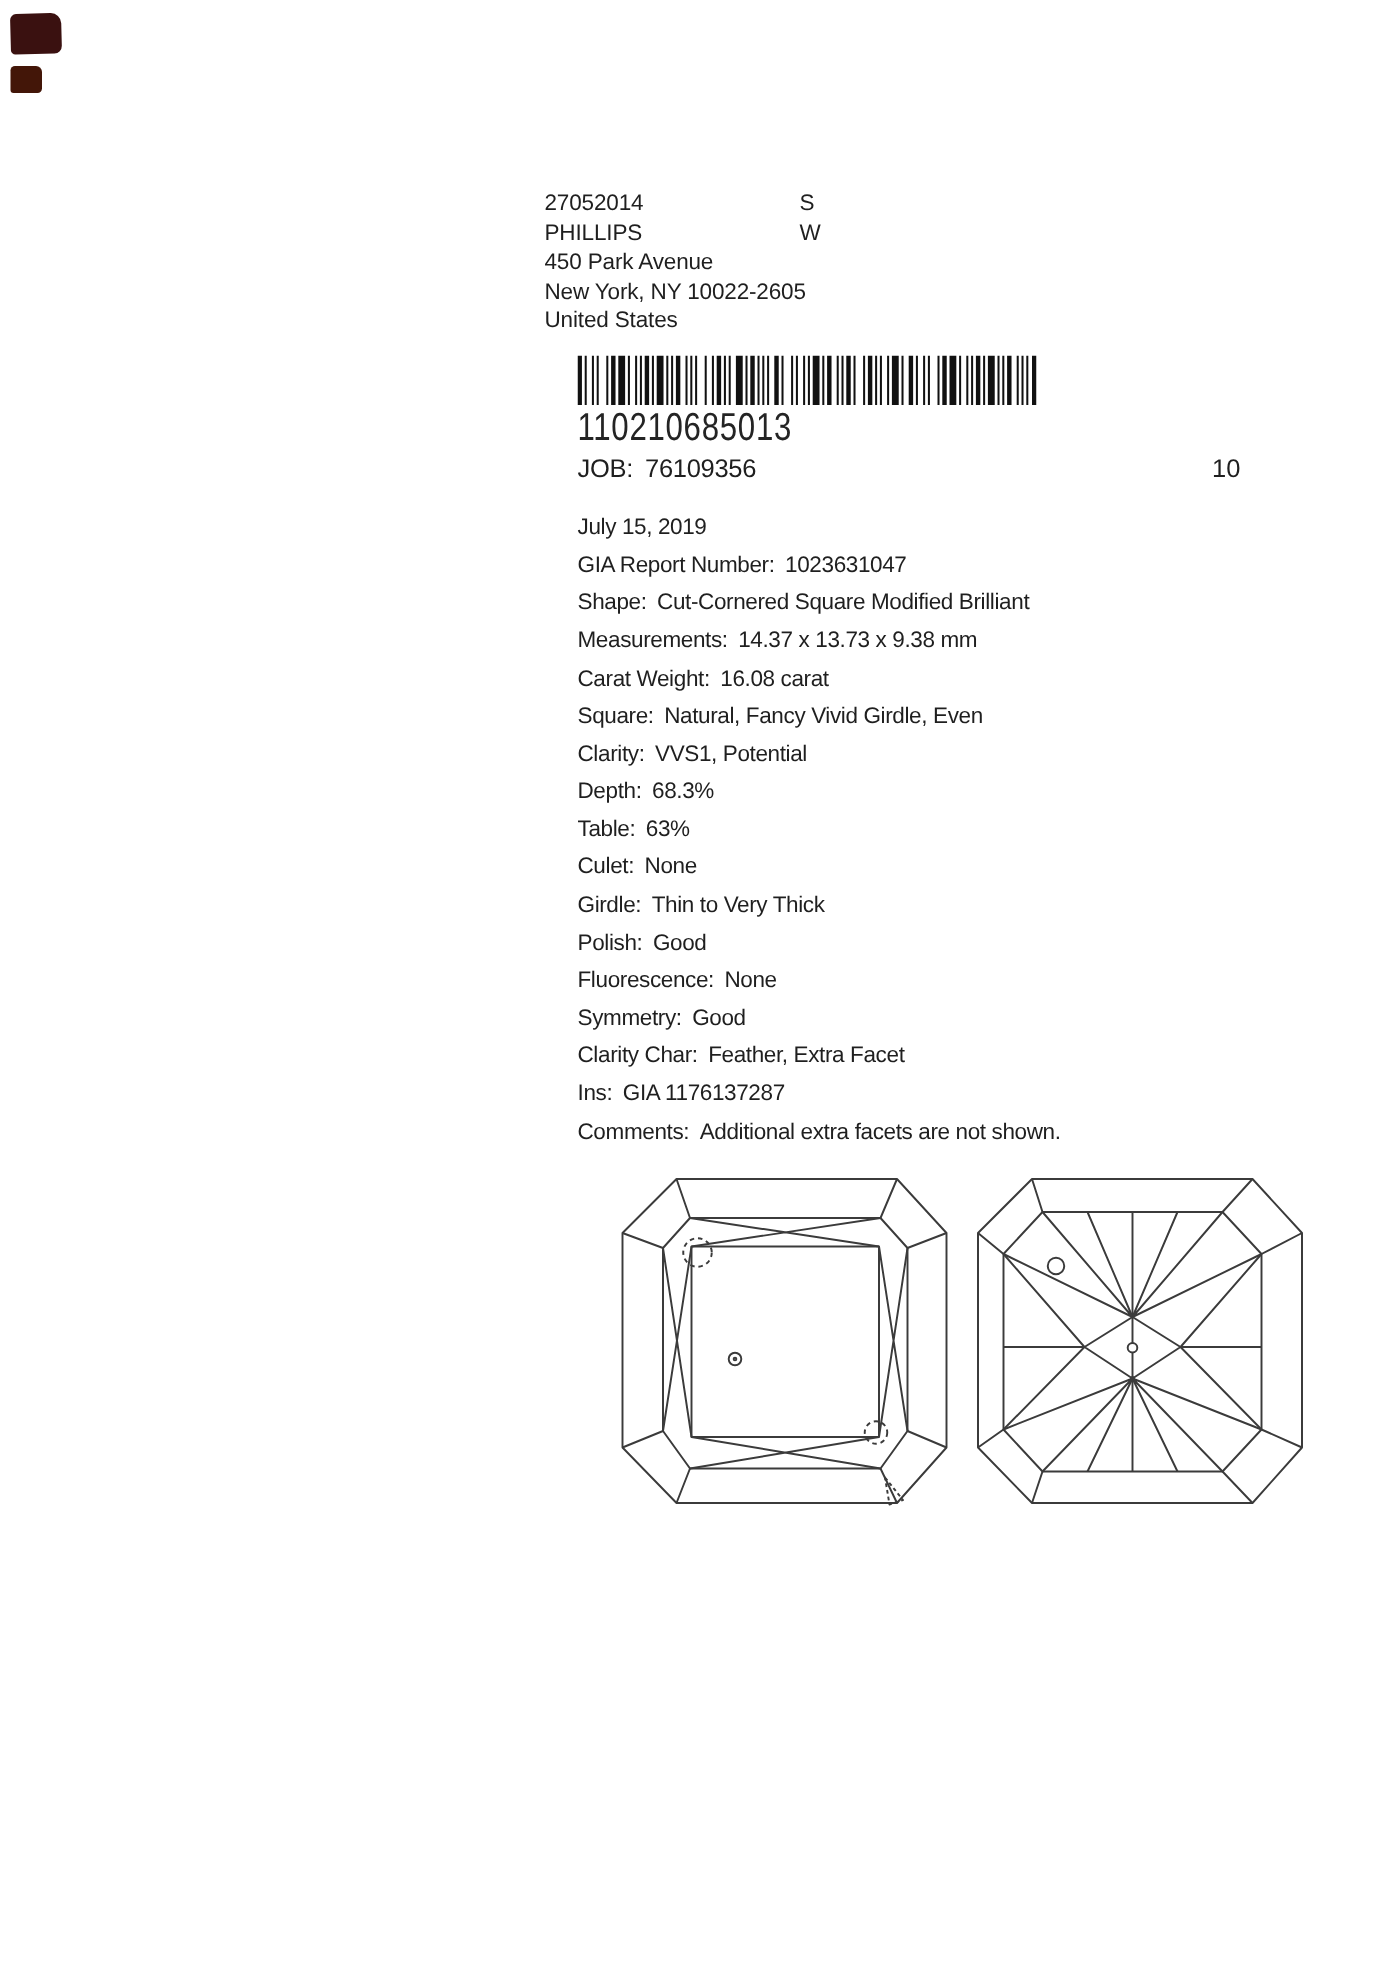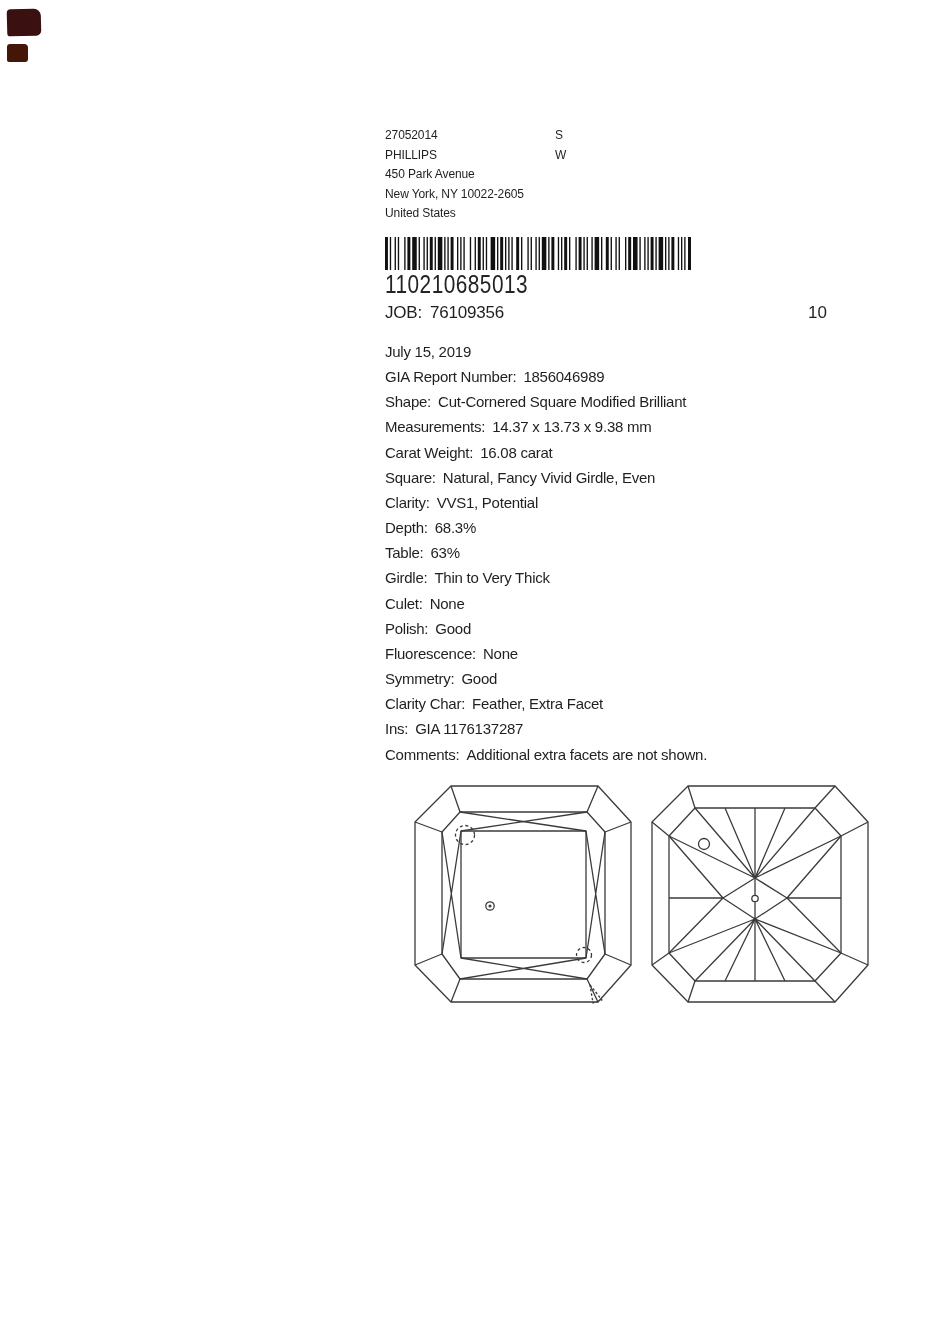--- a/index.html
+++ b/index.html
@@ -5,21 +5,21 @@
   html,body { margin:0; padding:0; background:#ffffff; }
   .page {
     position:relative; width:928px; height:1320px; background:#ffffff;
     font-family:"Liberation Sans", sans-serif; color:#1f1f1f; overflow:hidden;
   }
   
   .mark { position:absolute; }
   .mark1 { left:7px; top:9px; width:34px; height:27px; background:#3a1110; border-radius:4px 7px 5px 3px; transform:rotate(-1.5deg); }
   .mark2 { left:7px; top:44px; width:21px; height:18px; background:#431608; border-radius:3px 4px 3px 2px; }
 
-  .addr { position:absolute; left:385px; top:126px; font-size:12px; line-height:19.6px; letter-spacing:-0.1px; }
+  .addr { position:absolute; left:363px; top:126px; font-size:15px; line-height:19.6px; letter-spacing:-0.1px; }
   .addr .row1 { position:relative; }
   .addr .initials { position:absolute; left:170px; top:0; }
 
   .barcode { position:absolute; left:385px; top:237px; }
   .bc-num {
     position:absolute; left:385px; top:269px; font-size:26px; letter-spacing:0.6px;
     transform:scaleX(0.80); transform-origin:0 0; color:#242424; white-space:nowrap;
   }
   .job { position:absolute; left:385px; top:303px; font-size:17px; letter-spacing:-0.2px; }
   .job .num { margin-left:8px; }
@@ -127,21 +127,21 @@
 
   <div class="job">
     <span>JOB:</span><span class="num">76109356</span>
   </div>
   <div class="pageno">10</div>
 
   <div class="details">
     <div class="row">July 15, 2019</div>
 
     <div class="row">
-      <span class="lbl">GIA Report Number:</span><span class="val">1856046989</span>
+      <span class="lbl">GIA Report Number:</span><span class="val">1023631047</span>
     </div>
 
     <div class="row">
       <span class="lbl">Shape:</span><span class="val">Cut-Cornered Square Modified Brilliant</span>
     </div>
 
     <div class="row">
       <span class="lbl">Measurements:</span><span class="val">14.37 x 13.73 x 9.38 mm</span>
     </div>
 
@@ -159,25 +159,25 @@
 
     <div class="row">
       <span class="lbl">Depth:</span><span class="val">68.3%</span>
     </div>
 
     <div class="row">
       <span class="lbl">Table:</span><span class="val">63%</span>
     </div>
 
     <div class="row">
+      <span class="lbl">Culet:</span><span class="val">None</span>
+    </div>
+
+    <div class="row">
       <span class="lbl">Girdle:</span><span class="val">Thin to Very Thick</span>
-    </div>
-
-    <div class="row">
-      <span class="lbl">Culet:</span><span class="val">None</span>
     </div>
 
     <div class="row">
       <span class="lbl">Polish:</span><span class="val">Good</span>
     </div>
 
     <div class="row">
       <span class="lbl">Fluorescence:</span><span class="val">None</span>
     </div>
 

